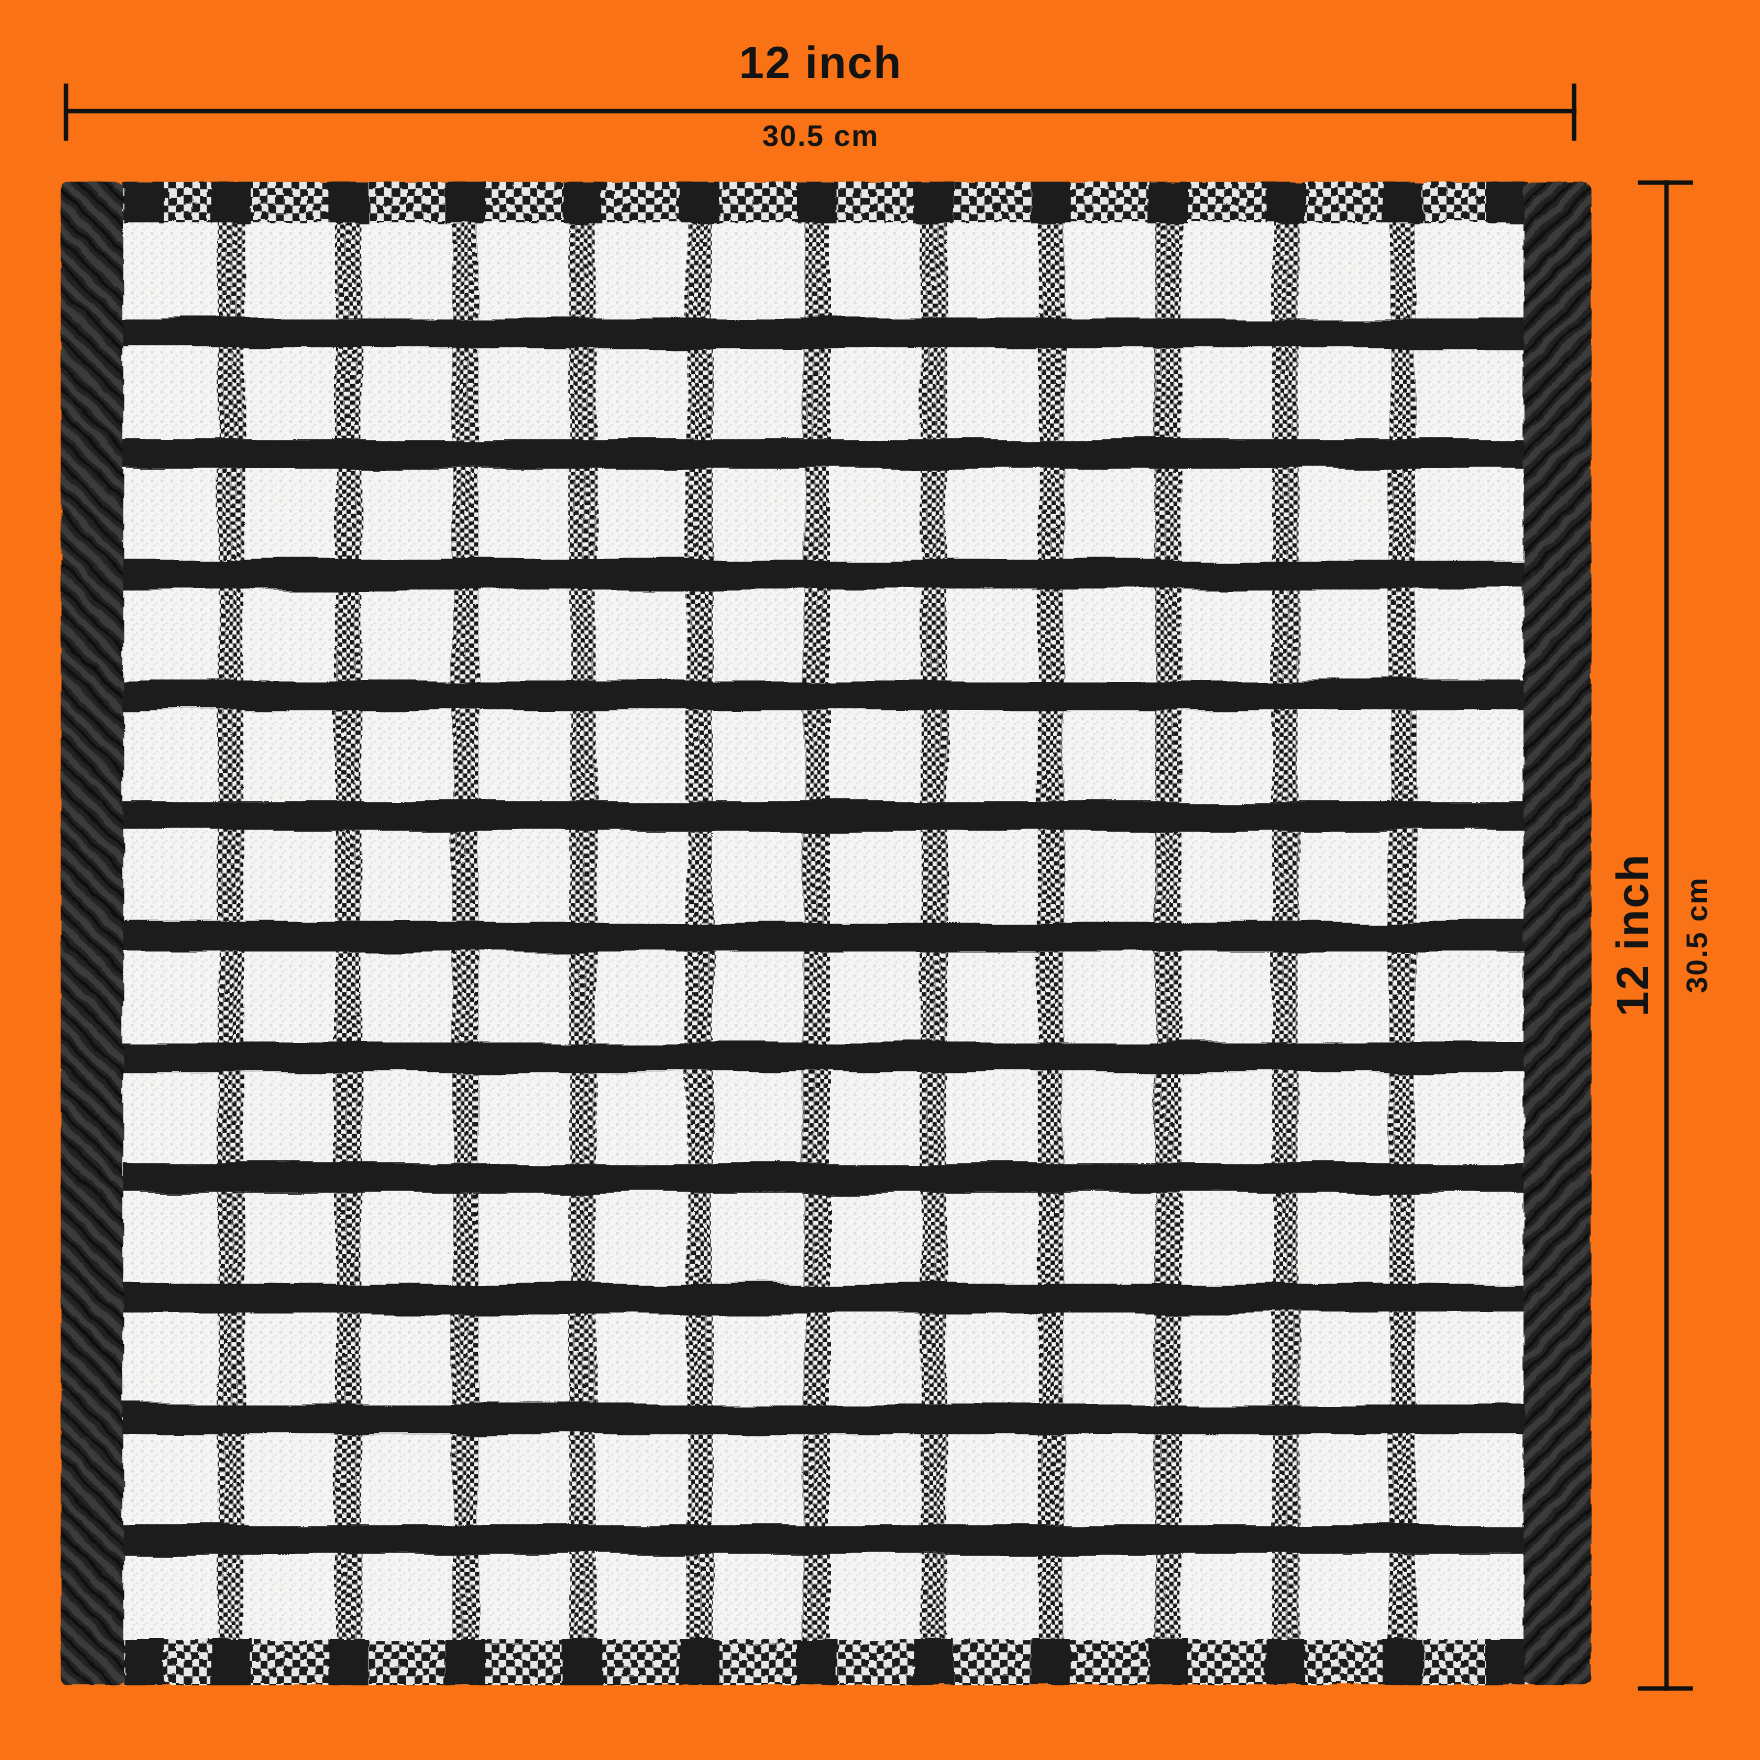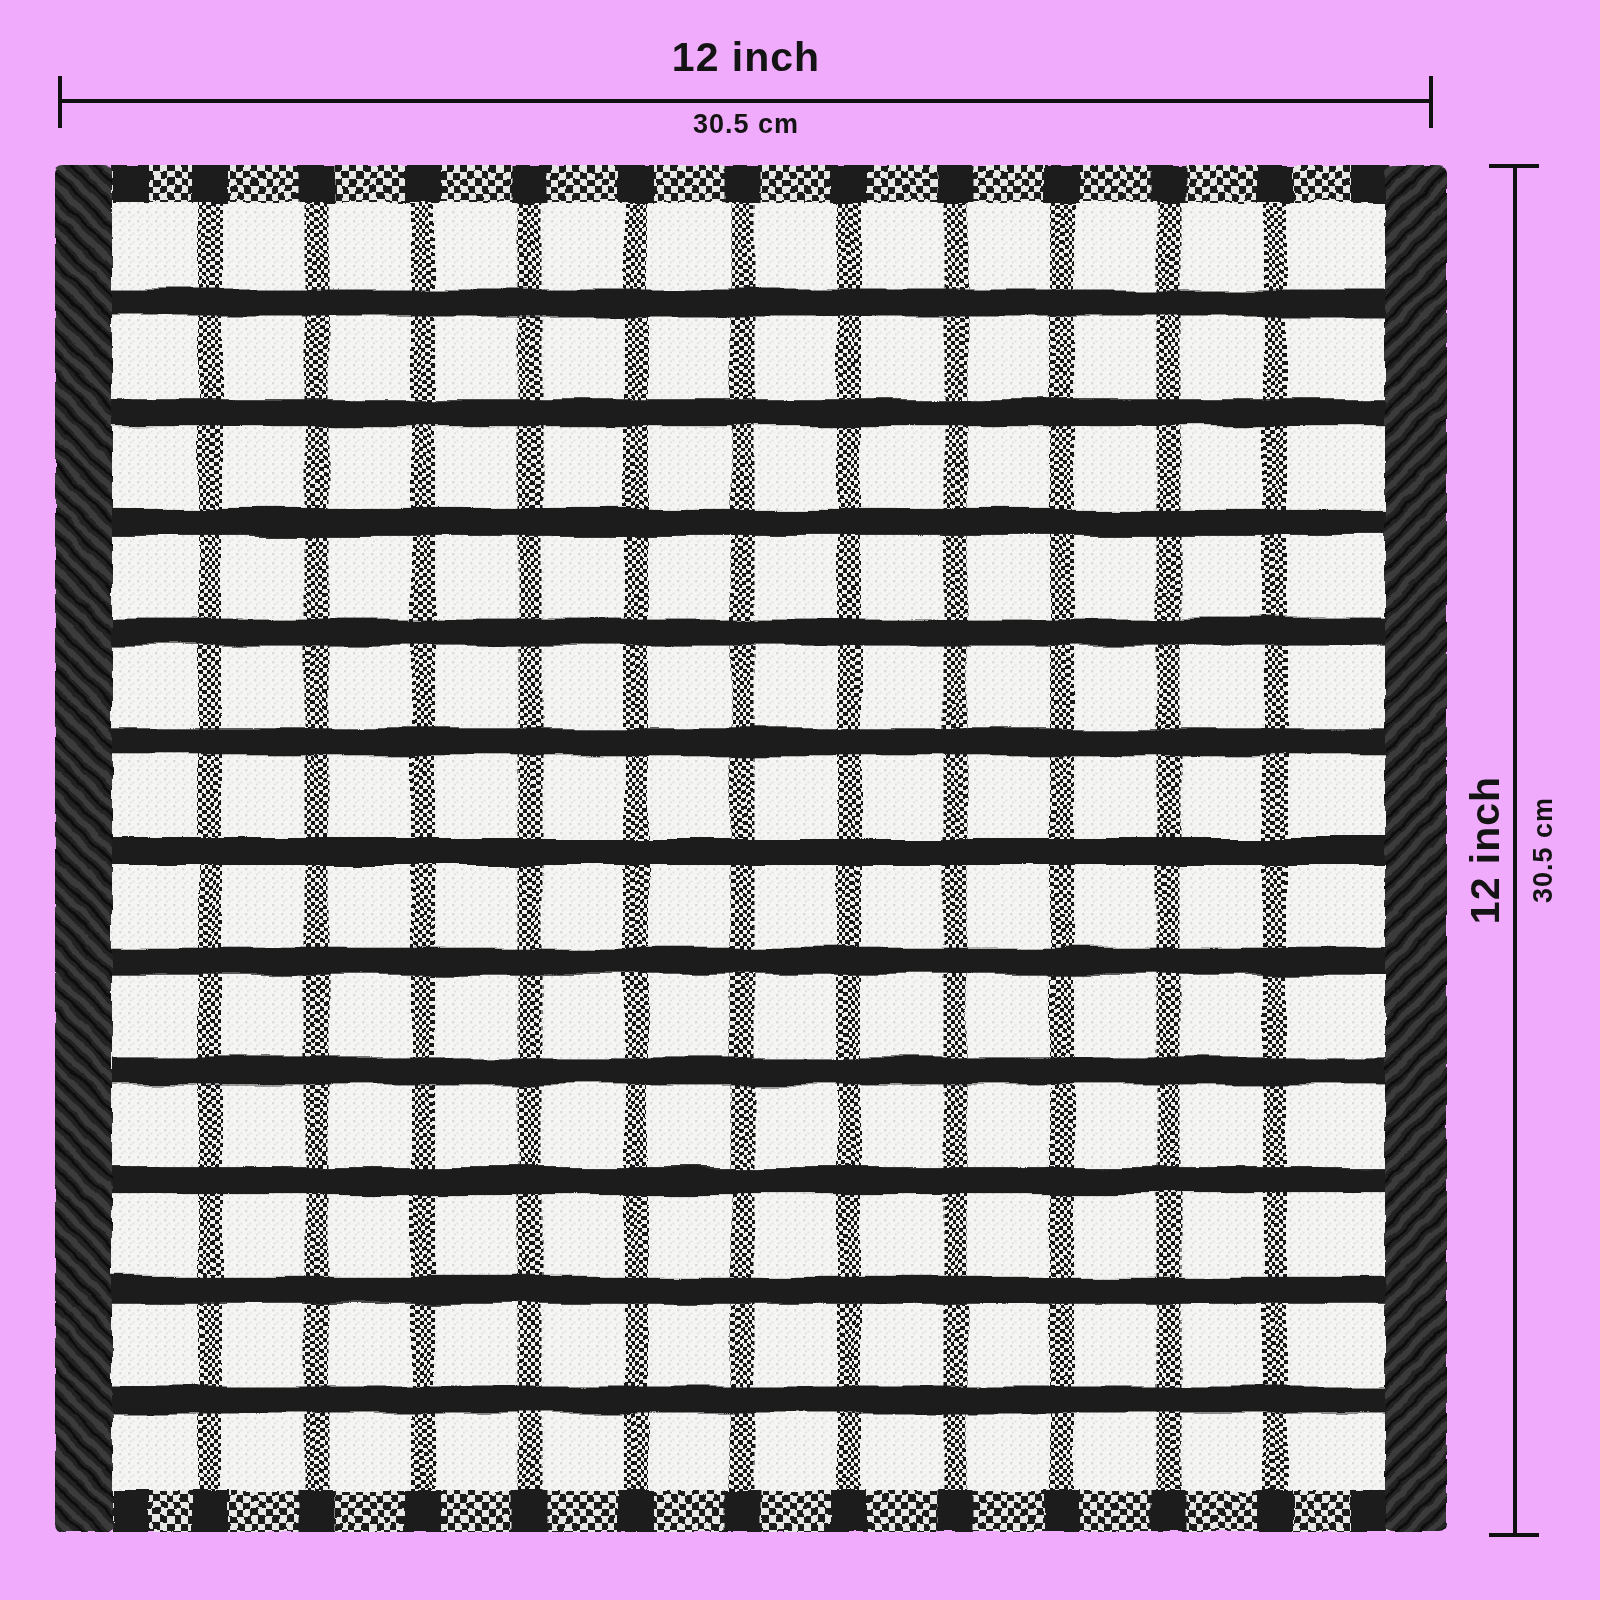--- a/index.html
+++ b/index.html
@@ -1,17 +1,17 @@
 <!DOCTYPE html>
 <html><head>
 <meta charset="utf-8">
 <style>
   html,body{margin:0;padding:0;background:#ffffff;}
   body{width:1600px;height:1600px;font-family:"Liberation Sans",sans-serif;}
-  .canvas{position:relative;width:1600px;height:1600px;background:#f0abfc;overflow:hidden;}
+  .canvas{position:relative;width:1600px;height:1600px;background:#f97316;overflow:hidden;}
   .towel-wrap{position:absolute;left:55px;top:165px;width:1392px;height:1367px;}
   .dim-line{position:absolute;background:#111111;}
   .dim-label{position:absolute;font-weight:bold;color:#141414;white-space:nowrap;
              transform:translate(-50%,-50%);letter-spacing:1px;line-height:1;}
   .dim-label.rot{transform:translate(-50%,-50%) rotate(-90deg);}
   .inch{font-size:41px;}
   .cm{font-size:27px;}
 </style>
 </head>
 <body>

